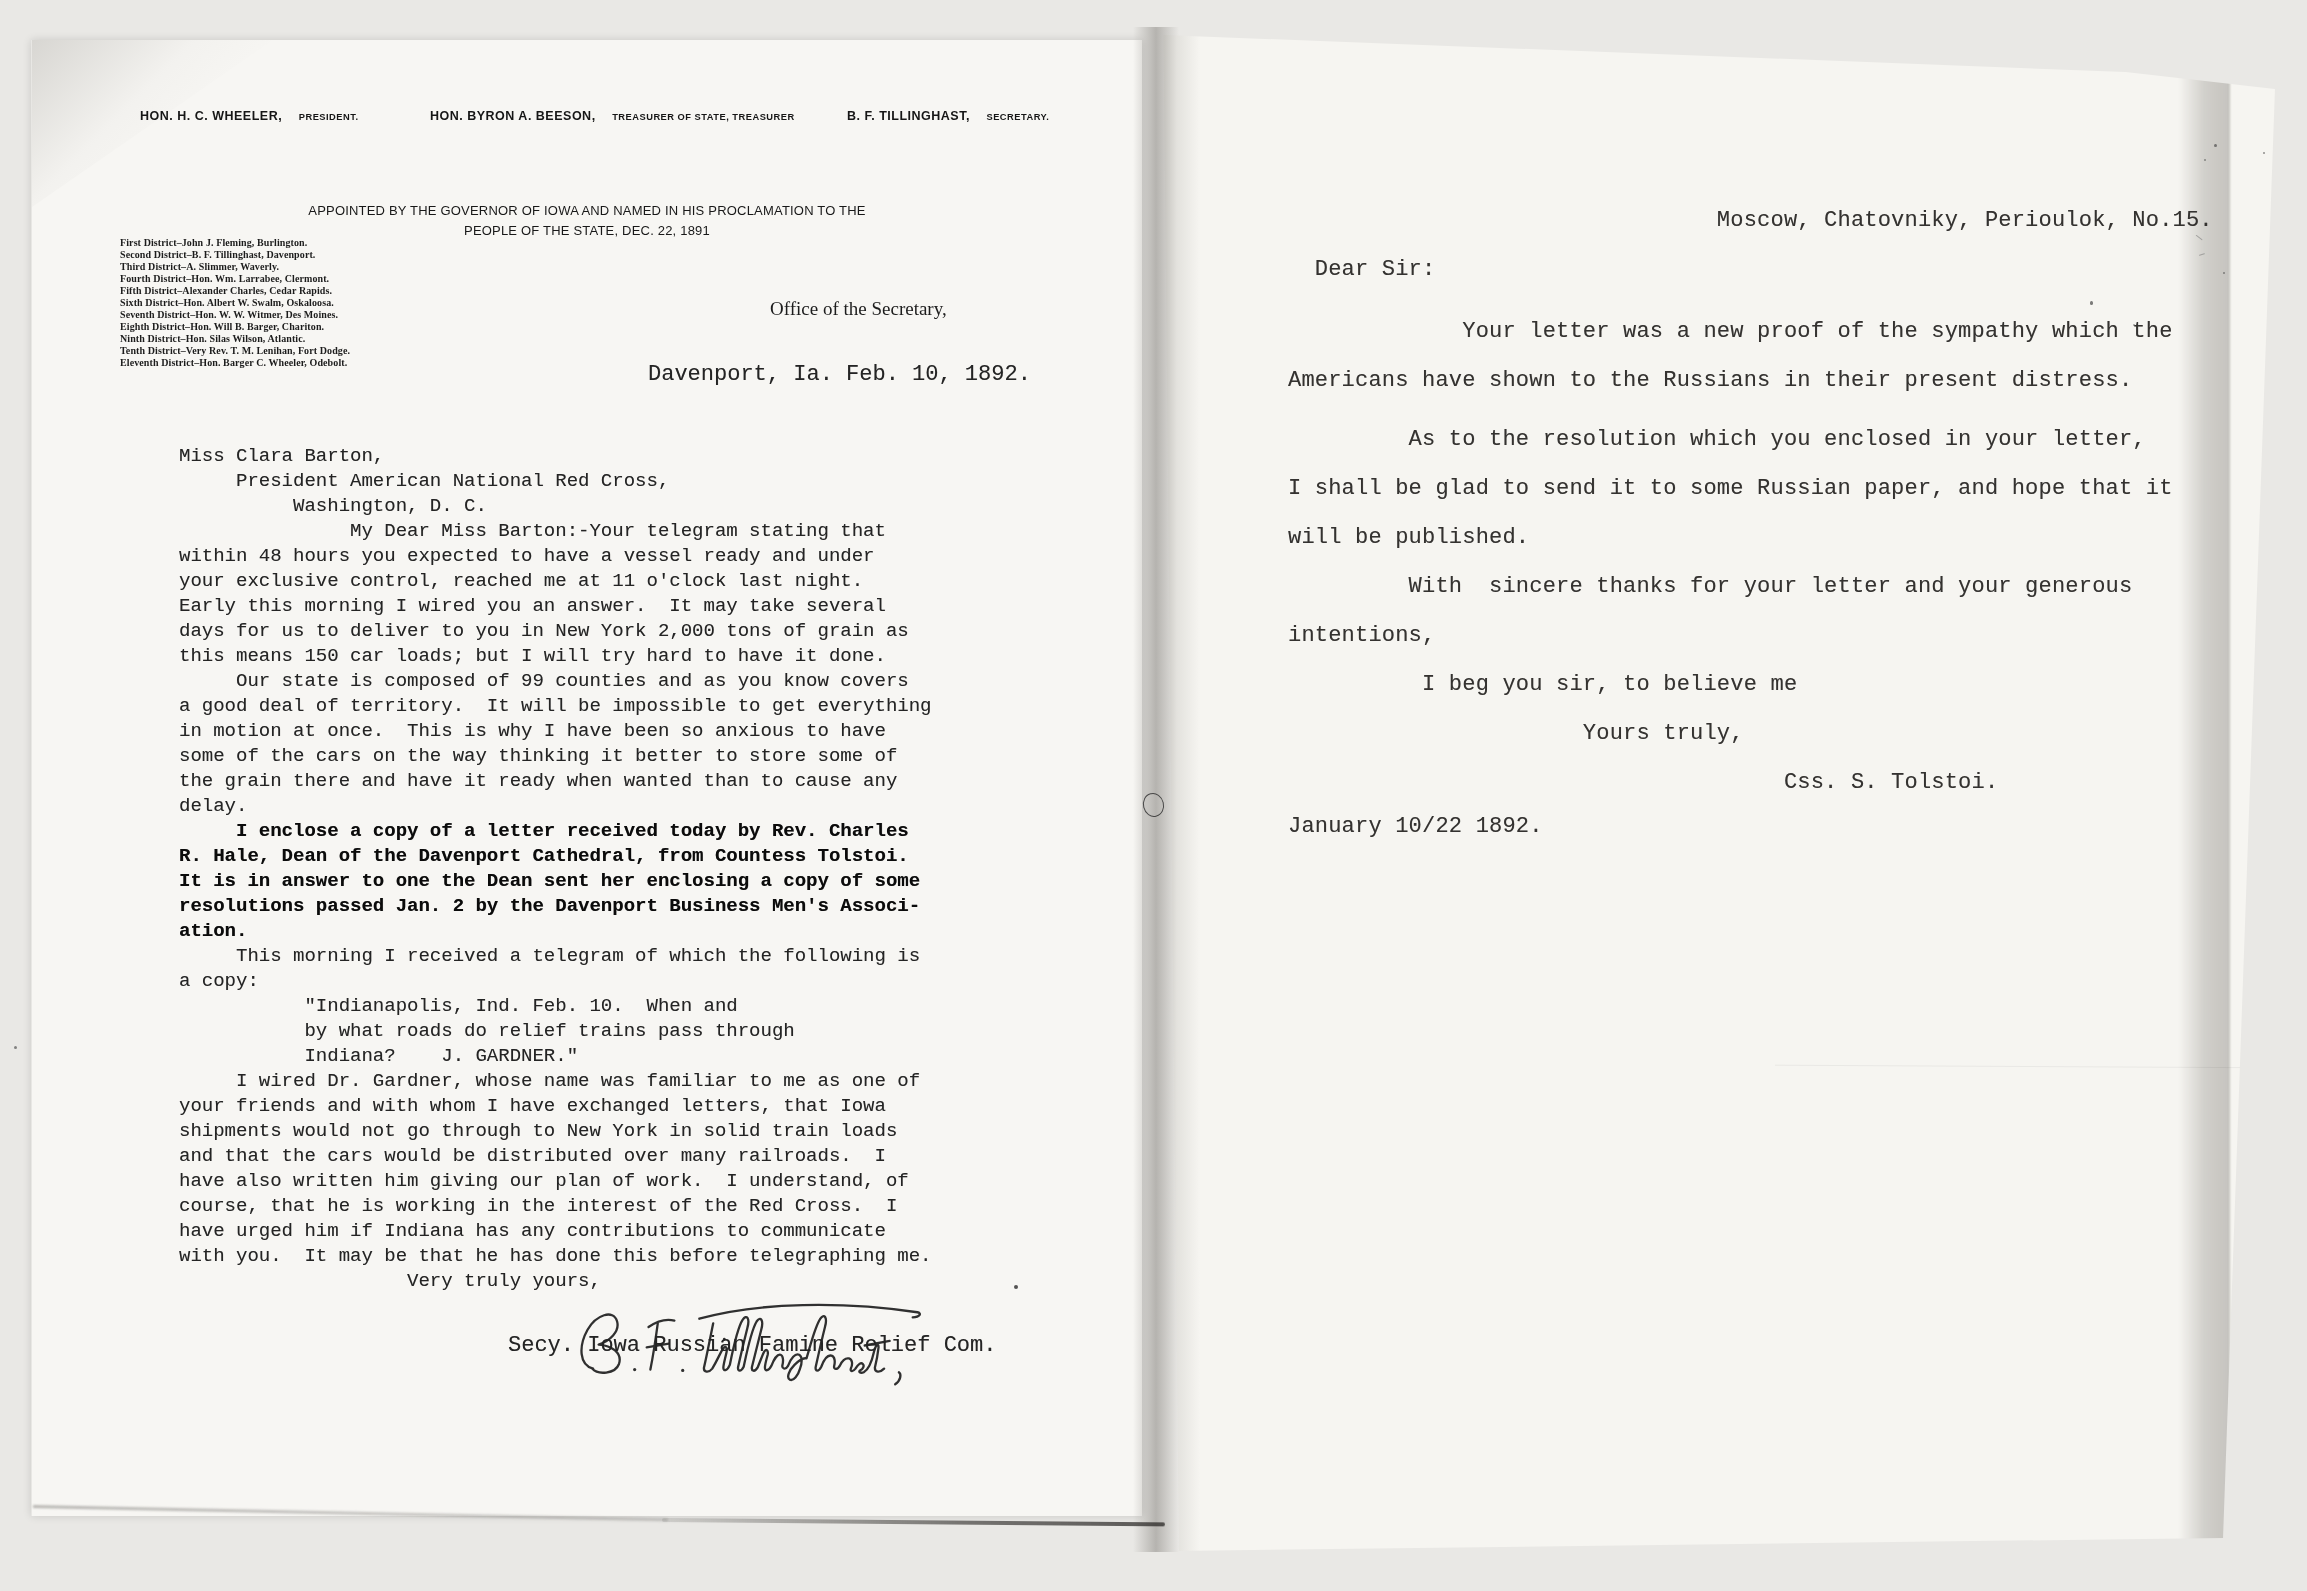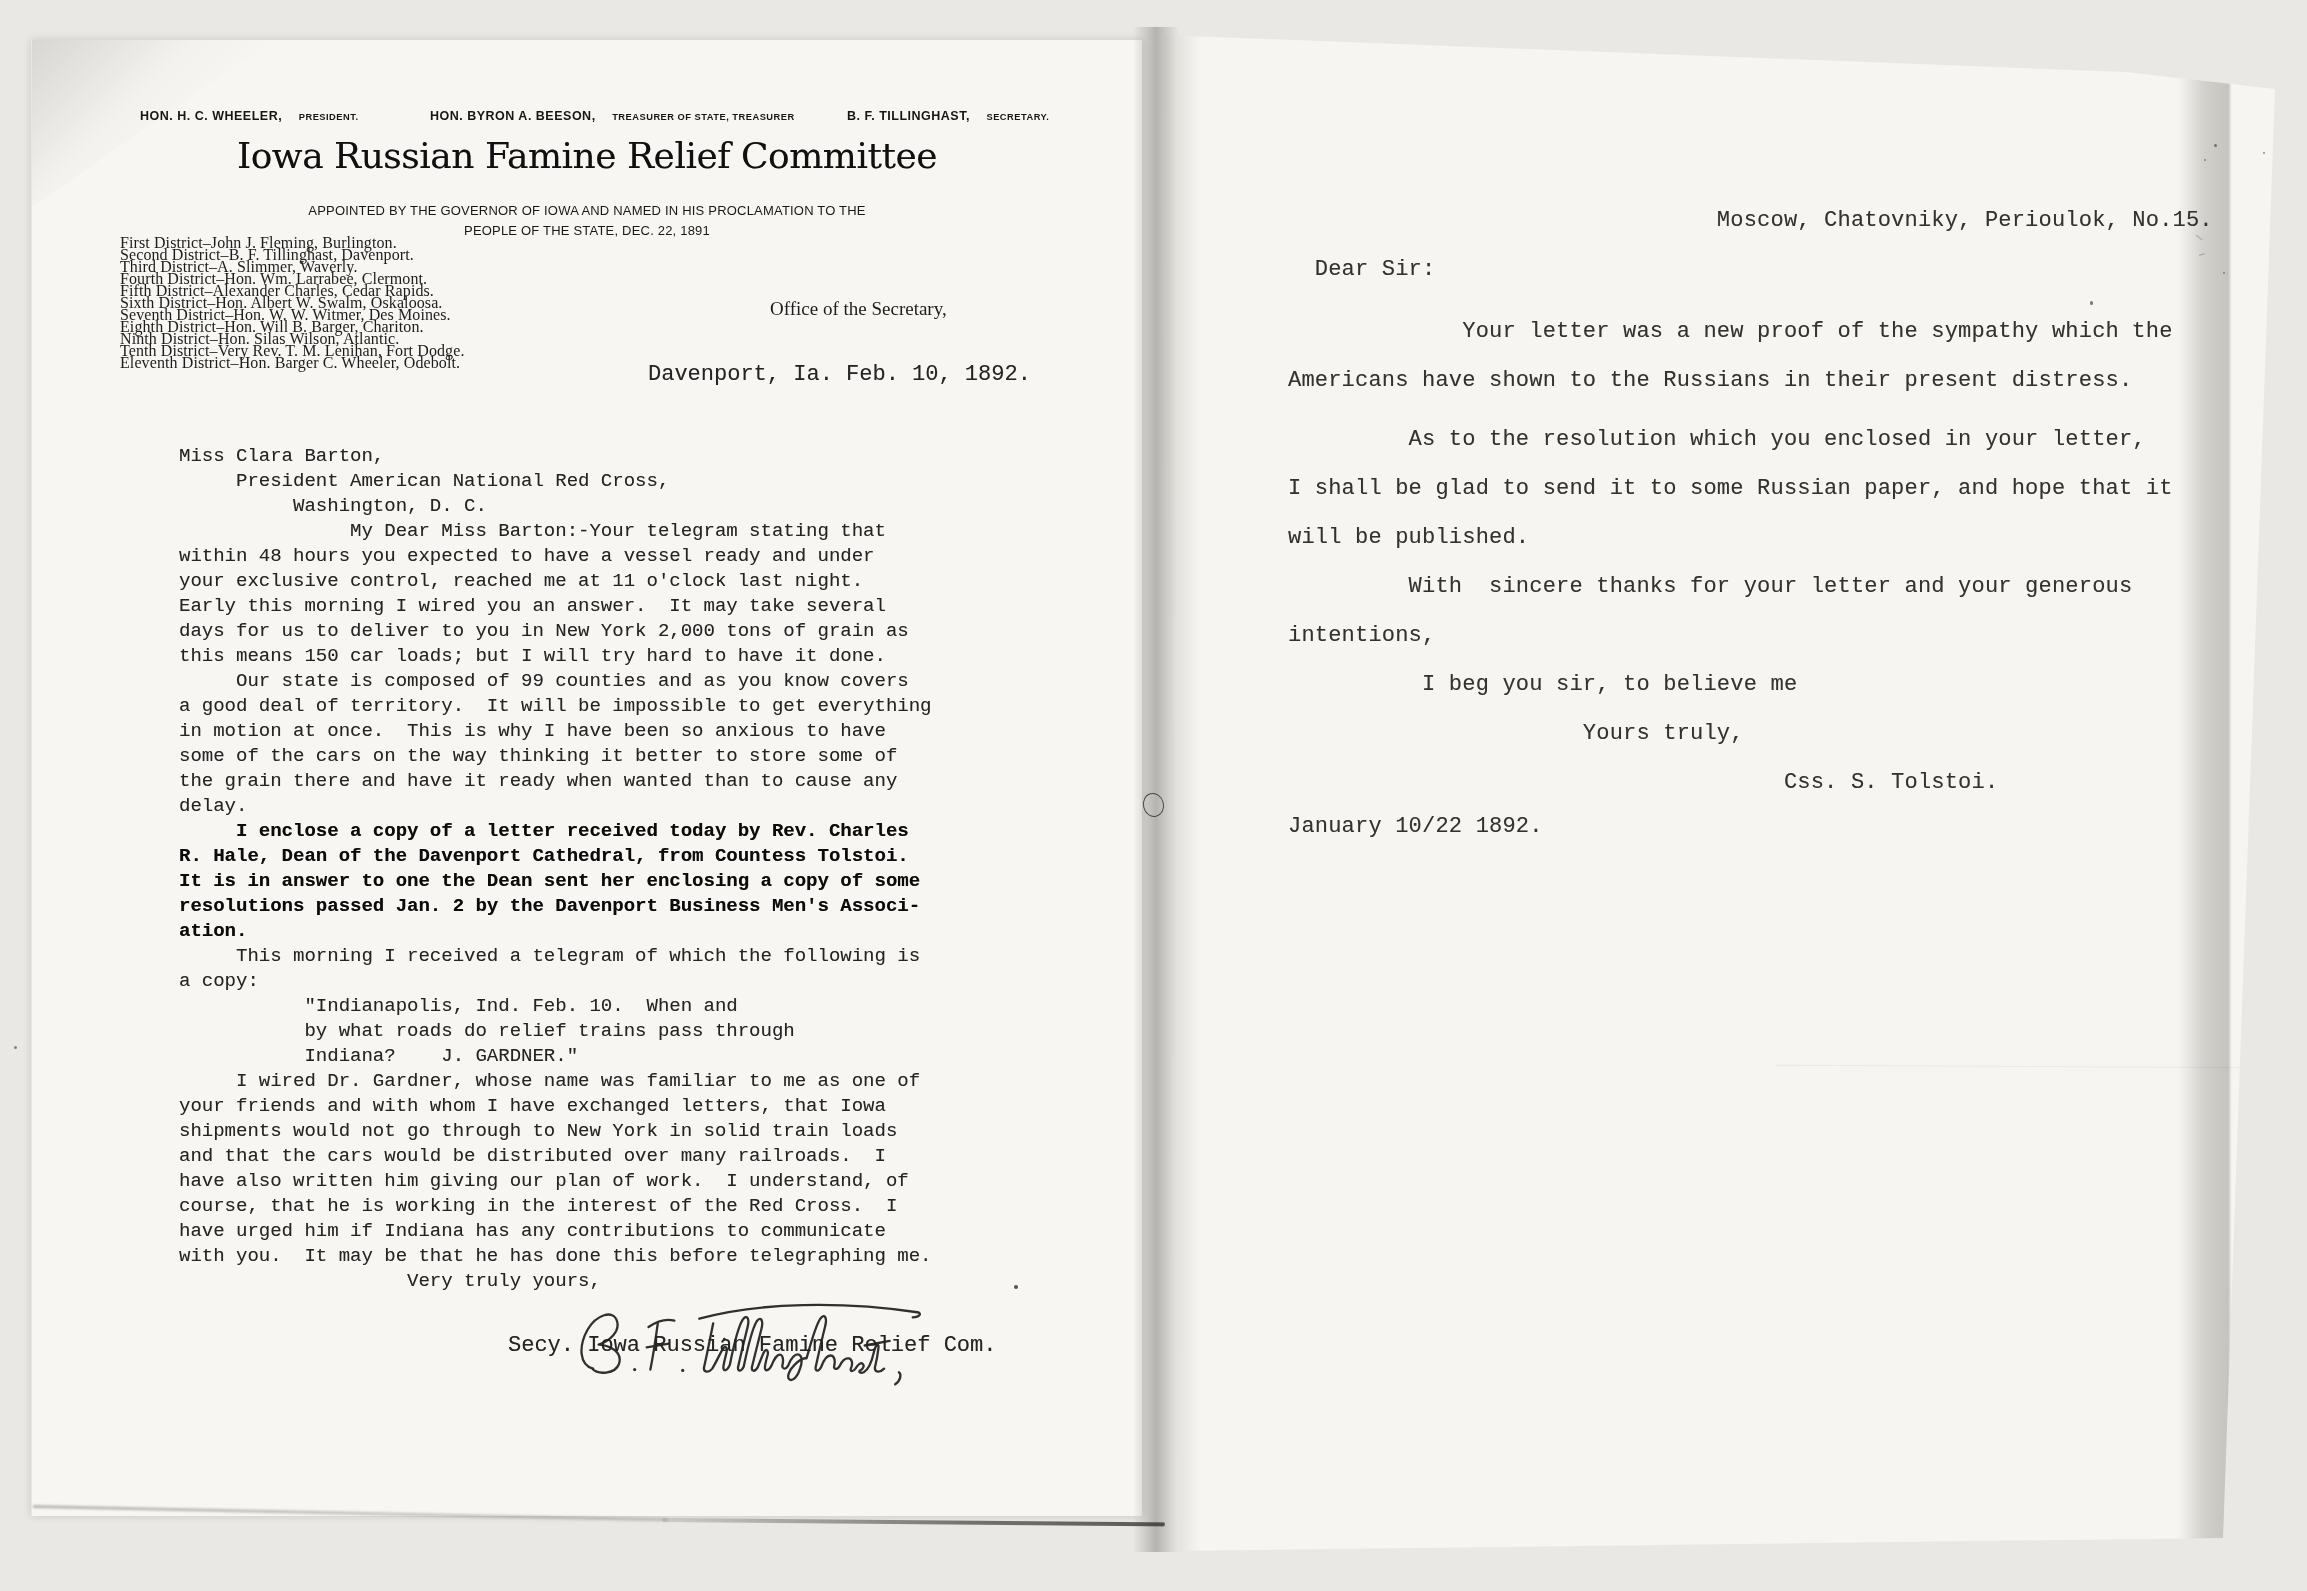--- a/index.html
+++ b/index.html
@@ -21,21 +21,21 @@
   .oname{font-size:12.5px;}
   .orole{font-size:9.3px;padding-left:14px;}
   .title{position:absolute;left:0;top:95px;width:100%;margin:0;text-align:center;
          font-family:"DejaVu Serif",serif;font-weight:500;font-size:36px;letter-spacing:-0.5px;
          color:#101010;text-shadow:0 0 0.5px rgba(0,0,0,.4);}
   .appt{position:absolute;left:0;width:100%;text-align:center;font-family:"Liberation Sans",sans-serif;
         font-weight:400;font-size:13px;letter-spacing:0.2px;color:#181818;}
   .a1{top:163px;}
   .a2{top:183px;}
   .districts{position:absolute;left:88px;top:197px;font-family:"Liberation Serif",serif;
-             font-weight:400;font-size:16px;line-height:12px;color:#1c1c1c;letter-spacing:0.1px;
+             font-weight:700;font-size:10px;line-height:12px;color:#1c1c1c;letter-spacing:0.1px;
              white-space:nowrap;}
   .office{position:absolute;left:738px;top:258px;font-family:"Liberation Serif",serif;
           font-size:19px;color:#1d1d1d;}
   .dateline{position:absolute;left:616px;top:322px;font-size:22px;white-space:pre;
             text-shadow:0.2px 0.2px 0.3px rgba(0,0,0,.25);}
   .lp-body{position:absolute;left:147px;top:404px;font-size:19px;line-height:25px;
            white-space:pre;text-shadow:0.2px 0.2px 0.3px rgba(0,0,0,.25);}
   
   .lp-body > div:nth-child(n+16):nth-child(-n+20){font-weight:700;color:#0b0b0b;
            text-shadow:0.2px 0.2px 0.5px rgba(0,0,0,.45);}
@@ -85,21 +85,20 @@
 
   <div class="page left">
     <div class="fold"></div>
 
     <div class="officers">
         <div class="officer"><span class="oname">HON. H. C. WHEELER,</span> <span class="orole">PRESIDENT.</span></div>
         <div class="officer"><span class="oname">HON. BYRON A. BEESON,</span> <span class="orole">TREASURER OF STATE, TREASURER</span></div>
         <div class="officer"><span class="oname">B. F. TILLINGHAST,</span> <span class="orole">SECRETARY.</span></div>
       </div>
 
-    <h1 class="title">Iowa Russian Famine Relief Committee</h1>
     <div class="appt a1">APPOINTED BY THE GOVERNOR OF IOWA AND NAMED IN HIS PROCLAMATION TO THE</div>
     <div class="appt a2">PEOPLE OF THE STATE, DEC. 22, 1891</div>
 
     <div class="districts">
         <div>First District–John J. Fleming, Burlington.</div>
         <div>Second District–B. F. Tillinghast, Davenport.</div>
         <div>Third District–A. Slimmer, Waverly.</div>
         <div>Fourth District–Hon. Wm. Larrabee, Clermont.</div>
         <div>Fifth District–Alexander Charles, Cedar Rapids.</div>
         <div>Sixth District–Hon. Albert W. Swalm, Oskaloosa.</div>

